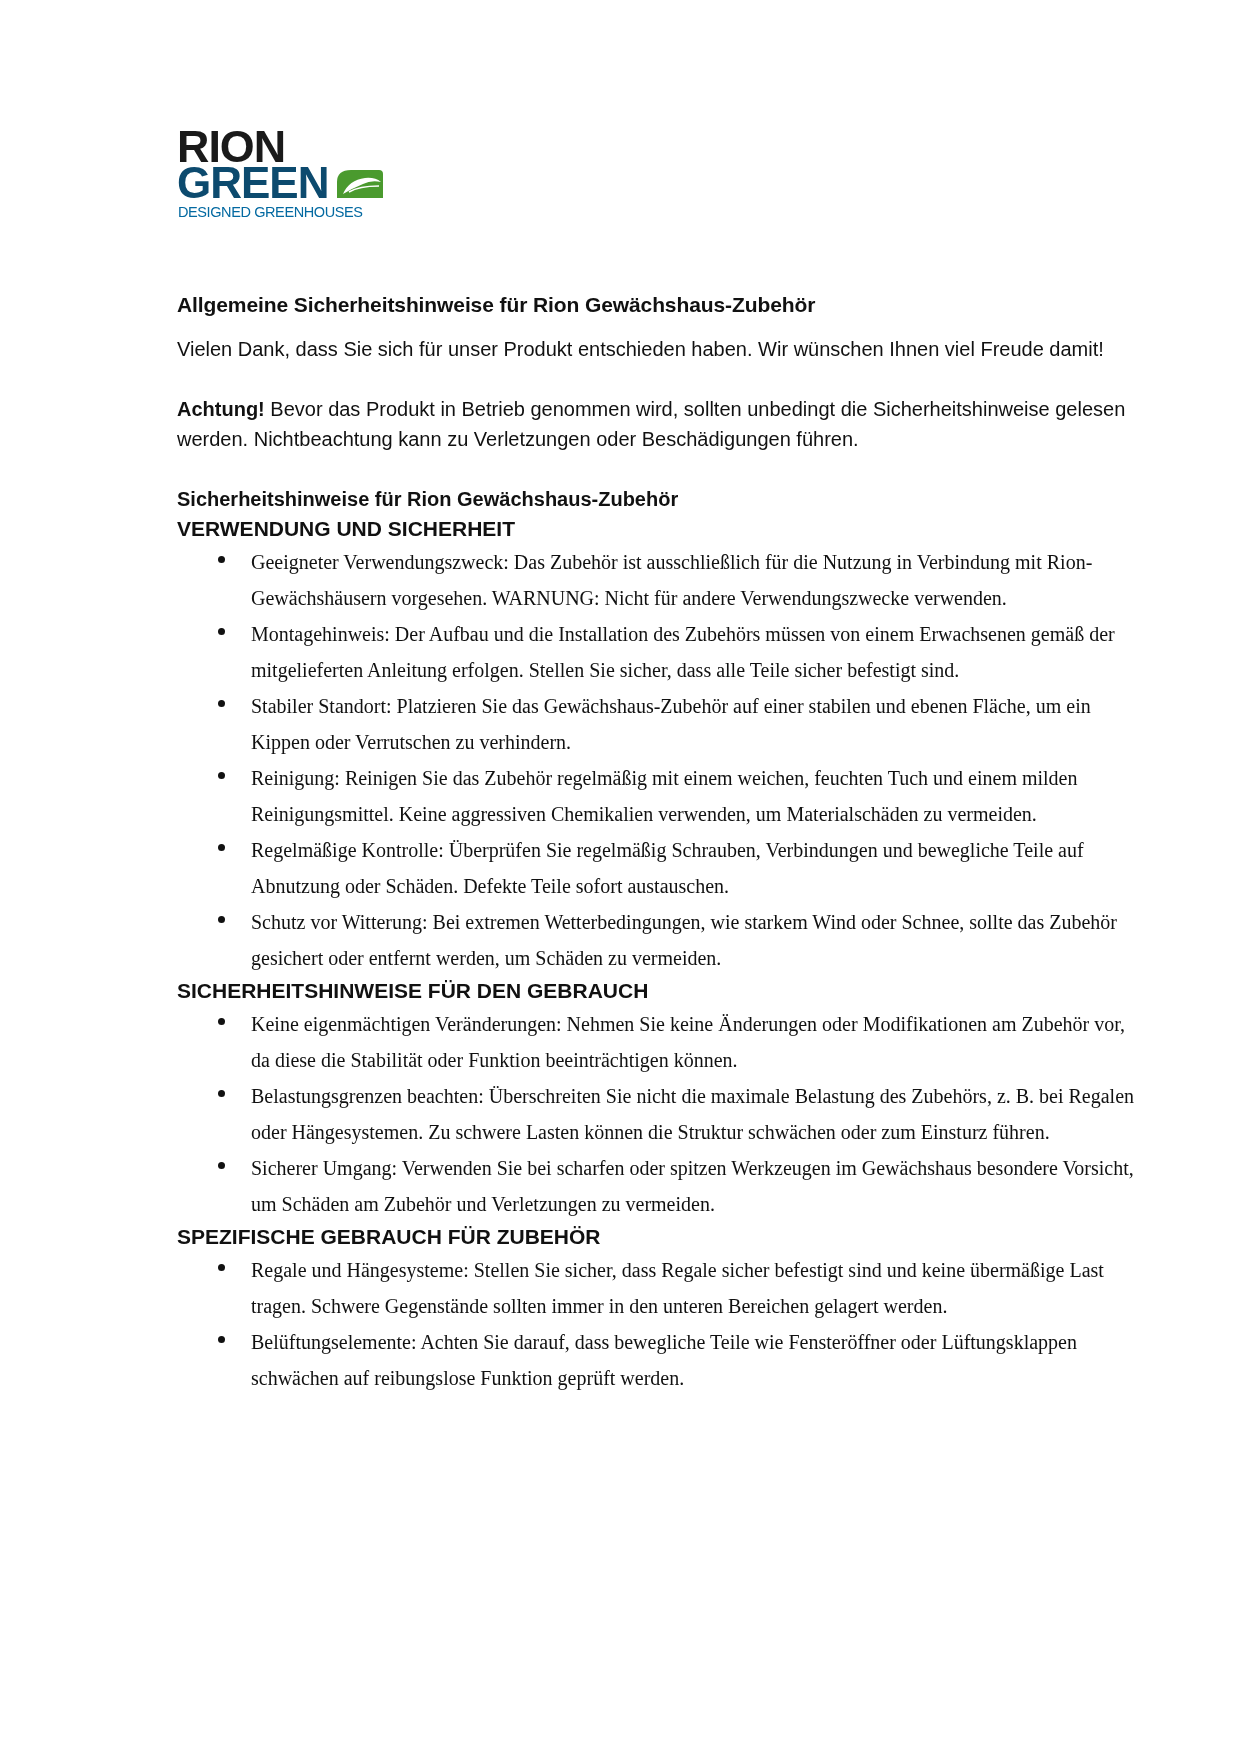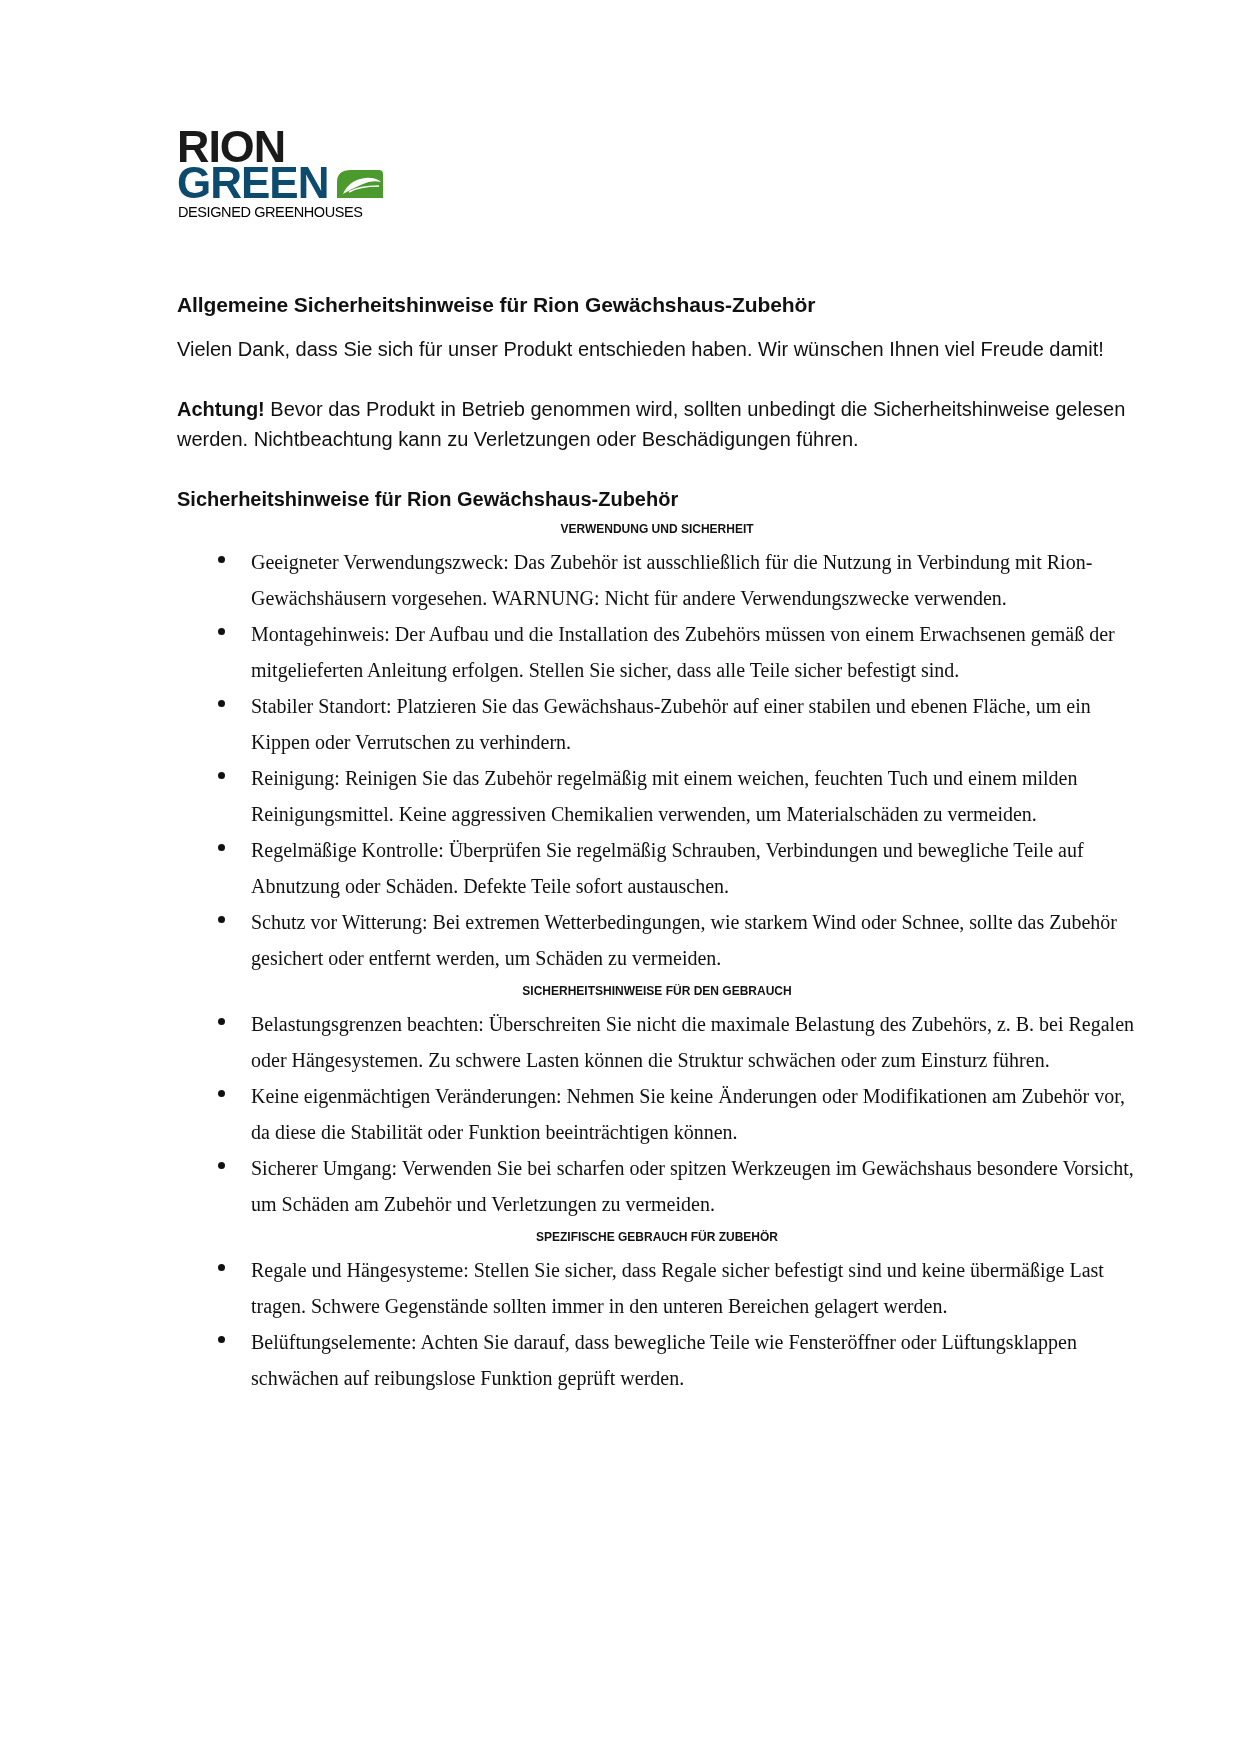--- a/index.html
+++ b/index.html
@@ -20,37 +20,37 @@
   }
   .logo-green {
     position: absolute; left: 0; top: 36px;
     font-family: "Liberation Sans", sans-serif; font-weight: 700;
     font-size: 44px; line-height: 38px; letter-spacing: -1px; color: #0c4a6e;
   }
   .logo-leaf { position: absolute; left: 158px; top: 40px; width: 50px; height: 32px; }
   .logo-tagline {
     position: absolute; left: 1px; top: 76px;
     font-family: "Liberation Sans", sans-serif; font-size: 14.5px; line-height: 16px;
-    color: #000000; letter-spacing: -0.4px; white-space: nowrap;
+    color: #0369a1; letter-spacing: -0.4px; white-space: nowrap;
   }
 
   
   .content { position: absolute; left: 148px; top: 290px; width: 960px; }
   .title {
     font-weight: 700; font-size: 21px; line-height: 30px; margin: 0;
     letter-spacing: -0.1px;
   }
   .para {
     font-size: 20px; line-height: 30px; margin: 0;
   }
   .para.thanks { margin-top: 14px; }
   .para.warning { margin-top: 30px; }
   .para b { font-weight: 700; }
   .sub-title { font-weight: 700; font-size: 20px; line-height: 30px; margin: 30px 0 0 0; }
-  .section-heading { font-weight: 700; font-size: 12px; line-height: 30px; margin: 0; text-align: center; }
+  .section-heading { font-weight: 700; font-size: 21px; line-height: 30px; margin: 0; }
   ul.bullets { list-style: none; margin: 0; padding: 0; }
   ul.bullets li {
     position: relative; padding-left: 74px; font-size: 20px; line-height: 36px; font-family: Liberation Serif, serif;
   }
   ul.bullets li .dot {
     position: absolute; left: 41px; top: 12px; width: 7px; height: 7px;
     border-radius: 50%; background: #111111;
   }
 </style>
 </head>
@@ -82,22 +82,22 @@
           <li><span class="dot"></span><span>Montagehinweis: Der Aufbau und die Installation des Zubehörs müssen von einem Erwachsenen gemäß der mitgelieferten Anleitung erfolgen. Stellen Sie sicher, dass alle Teile sicher befestigt sind.</span></li>
           <li><span class="dot"></span><span>Stabiler Standort: Platzieren Sie das Gewächshaus-Zubehör auf einer stabilen und ebenen Fläche, um ein Kippen oder Verrutschen zu verhindern.</span></li>
         </ul>
         <ul class="bullets">
           <li><span class="dot"></span><span>Reinigung: Reinigen Sie das Zubehör regelmäßig mit einem weichen, feuchten Tuch und einem milden Reinigungsmittel. Keine aggressiven Chemikalien verwenden, um Materialschäden zu vermeiden.</span></li>
           <li><span class="dot"></span><span>Regelmäßige Kontrolle: Überprüfen Sie regelmäßig Schrauben, Verbindungen und bewegliche Teile auf Abnutzung oder Schäden. Defekte Teile sofort austauschen.</span></li>
           <li><span class="dot"></span><span>Schutz vor Witterung: Bei extremen Wetterbedingungen, wie starkem Wind oder Schnee, sollte das Zubehör gesichert oder entfernt werden, um Schäden zu vermeiden.</span></li>
         </ul>
         <div class="section-heading">SICHERHEITSHINWEISE FÜR DEN GEBRAUCH</div>
         <ul class="bullets">
+          <li><span class="dot"></span><span>Keine eigenmächtigen Veränderungen: Nehmen Sie keine Änderungen oder Modifikationen am Zubehör vor, da diese die Stabilität oder Funktion beeinträchtigen können.</span></li>
           <li><span class="dot"></span><span>Belastungsgrenzen beachten: Überschreiten Sie nicht die maximale Belastung des Zubehörs, z. B. bei Regalen oder Hängesystemen. Zu schwere Lasten können die Struktur schwächen oder zum Einsturz führen.</span></li>
-          <li><span class="dot"></span><span>Keine eigenmächtigen Veränderungen: Nehmen Sie keine Änderungen oder Modifikationen am Zubehör vor, da diese die Stabilität oder Funktion beeinträchtigen können.</span></li>
           <li><span class="dot"></span><span>Sicherer Umgang: Verwenden Sie bei scharfen oder spitzen Werkzeugen im Gewächshaus besondere Vorsicht, um Schäden am Zubehör und Verletzungen zu vermeiden.</span></li>
         </ul>
         <div class="section-heading">SPEZIFISCHE GEBRAUCH FÜR ZUBEHÖR</div>
         <ul class="bullets">
           <li><span class="dot"></span><span>Regale und Hängesysteme: Stellen Sie sicher, dass Regale sicher befestigt sind und keine übermäßige Last tragen. Schwere Gegenstände sollten immer in den unteren Bereichen gelagert werden.</span></li>
           <li><span class="dot"></span><span>Belüftungselemente: Achten Sie darauf, dass bewegliche Teile wie Fensteröffner oder Lüftungsklappen schwächen auf reibungslose Funktion geprüft werden.</span></li>
         </ul>
       </div>
   </div>
 </div>

